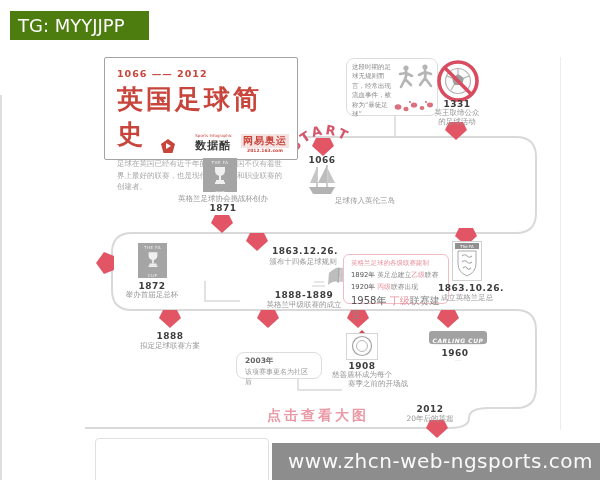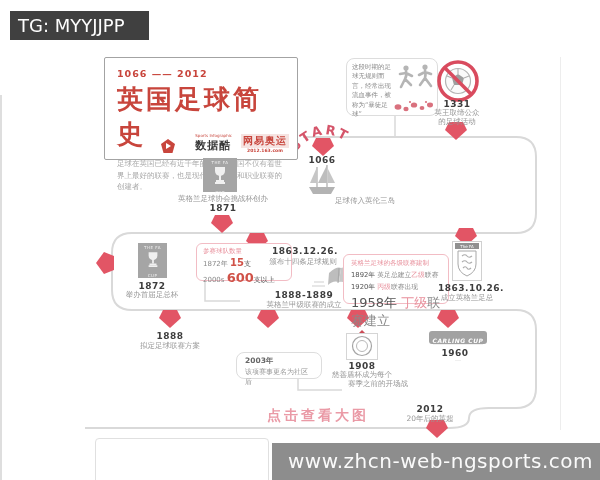--- a/index.html
+++ b/index.html
@@ -135,31 +135,20 @@
       <path d="M3,1 h10 v4 a5,5 0 0 1 -10,0 Z" fill="#f0f0f0"></path>
       <rect x="7" y="9" width="2" height="5" fill="#f0f0f0"></rect>
       <rect x="4" y="14" width="8" height="2" fill="#f0f0f0"></rect>
       <rect x="3" y="16" width="10" height="2" fill="#f0f0f0"></rect>
     </svg>
     <div class="tinywhite">CUP</div>
   </div>
   <div class="abs yr" style="left:132px;top:281px;width:40px;">1872</div>
   <div class="abs cap" style="left:122px;top:290px;width:60px;">举办首届足总杯</div>
 
-  <div class="abs pinkbox" style="left:196px;top:243px;width:96px;height:38px;box-sizing:border-box;padding:3px 6px;">
-    <div style="font-size:6.5px;color:#e8909c;">参赛球队数量</div>
-    <div style="font-size:7px;color:#8a8a8a;margin-top:1px;">
-      <span>1872年</span>
-      <span class="rednum" style="font-size:10px;">15</span><span style="color:#555;">支</span>
-    </div>
-    <div style="font-size:7px;color:#8a8a8a;margin-top:1px;">
-      <span>2000s</span>
-      <span class="rednum" style="font-size:13px;">600</span><span style="color:#555;">支以上</span>
-    </div>
-  </div>
 
   <div class="abs yr" style="left:272px;top:246px;width:62px;">1863.12.26.</div>
   <div class="abs cap" style="left:267px;top:257px;width:72px;">颁布十四条足球规则</div>
 
   <svg class="abs" style="left:312px;top:264px;" width="42" height="26" viewBox="0 0 42 26">
     <path d="M2,18 h10 M0,22 h13" stroke="#cfcfcf" stroke-width="1.2"></path>
     <path d="M17,9 q8,-7 12,-5 l-2,14 q-6,-2 -11,3 Z" fill="#bdbdbd"></path>
     <path d="M40,7 q-8,-5 -11,-3 l-2,14 q6,-1 10,4 Z" fill="#c9c9c9"></path>
     <line x1="27" y1="4" x2="26" y2="19" stroke="#a8a8a8" stroke-width="1"></line>
   </svg>
@@ -169,21 +158,21 @@
   <div class="abs pinkbox" style="left:343px;top:254px;width:106px;height:50px;box-sizing:border-box;padding:4px 7px;">
     <div style="font-size:6.5px;color:#e8909c;">英格兰足球的各级联赛建制</div>
     <div style="font-size:6.8px;color:#8a8a8a;margin-top:2px;">
       <span style="color:#555;">1892年</span>
       <span>英足总建立</span><span class="hl">乙级</span><span>联赛</span>
     </div>
     <div style="font-size:6.8px;color:#8a8a8a;margin-top:2px;">
       <span style="color:#555;">1920年</span>
       <span></span><span class="hl">丙级</span><span>联赛出现</span>
     </div>
-    <div style="font-size:13px;color:#8a8a8a;margin-top:2px;">
+    <div style="font-size:10px;color:#8a8a8a;margin-top:2px;">
       <span style="color:#555;">1958年</span>
       <span></span><span class="hl">丁级</span><span>联赛建立</span>
     </div>
   </div>
 
   <svg class="abs" style="left:452px;top:241px;" width="30" height="40" viewBox="0 0 30 40">
     <rect x="0.5" y="0.5" width="29" height="39" fill="#fff" stroke="#d0d0d0"></rect>
     <rect x="3" y="2" width="24" height="6" fill="#909090"></rect>
     <text x="15" y="6.5" text-anchor="middle" font-size="4" fill="#fff">The FA</text>
     <path d="M6,10 h18 v13 q0,8 -9,12 q-9,-4 -9,-12 Z" fill="none" stroke="#a8a8a8" stroke-width="1"></path>
@@ -217,16 +206,16 @@
   </div>
   <div class="abs yr" style="left:435px;top:348px;width:40px;">1960</div>
 
   <div class="abs yr" style="left:408px;top:404px;width:44px;">2012</div>
   <div class="abs cap" style="left:402px;top:414px;width:56px;">20年后的英超</div>
 
   <div class="abs" style="left:267px;top:407px;font-size:14px;font-weight:bold;color:#ea9aa6;letter-spacing:3px;cursor:pointer;">点击查看大图</div>
 
   <div class="abs" style="left:95px;top:438px;width:174px;height:60px;background:#fff;border:1px solid #e0e0e0;border-radius:4px;box-sizing:border-box;"></div>
 
-  <div class="abs" style="left:10px;top:11px;width:139px;height:29px;background:#404040;color:#fdfdfd;font-size:18px;line-height:29px;padding-left:8px;box-sizing:border-box;">TG: MYYJJPP</div>
+  <div class="abs" style="left:10px;top:11px;width:139px;height:29px;background:#4d7c0f;color:#fdfdfd;font-size:18px;line-height:29px;padding-left:8px;box-sizing:border-box;">TG: MYYJJPP</div>
   <div class="abs" style="left:272px;top:443px;width:328px;height:37px;background:#8d8d8d;color:#fafafa;font-size:20px;line-height:37px;padding-left:16px;box-sizing:border-box;letter-spacing:.5px;">www.zhcn-web-ngsports.com</div>
 
 </div>
 
 </body></html>

